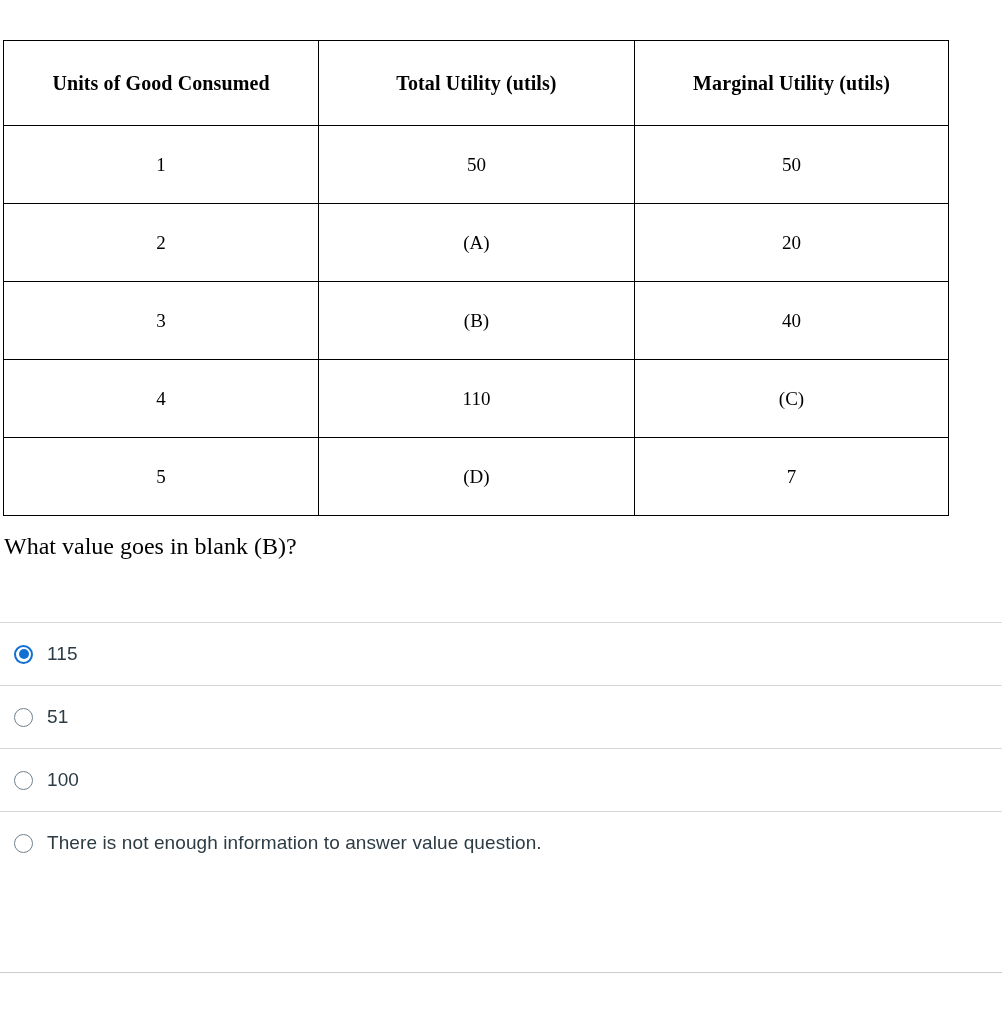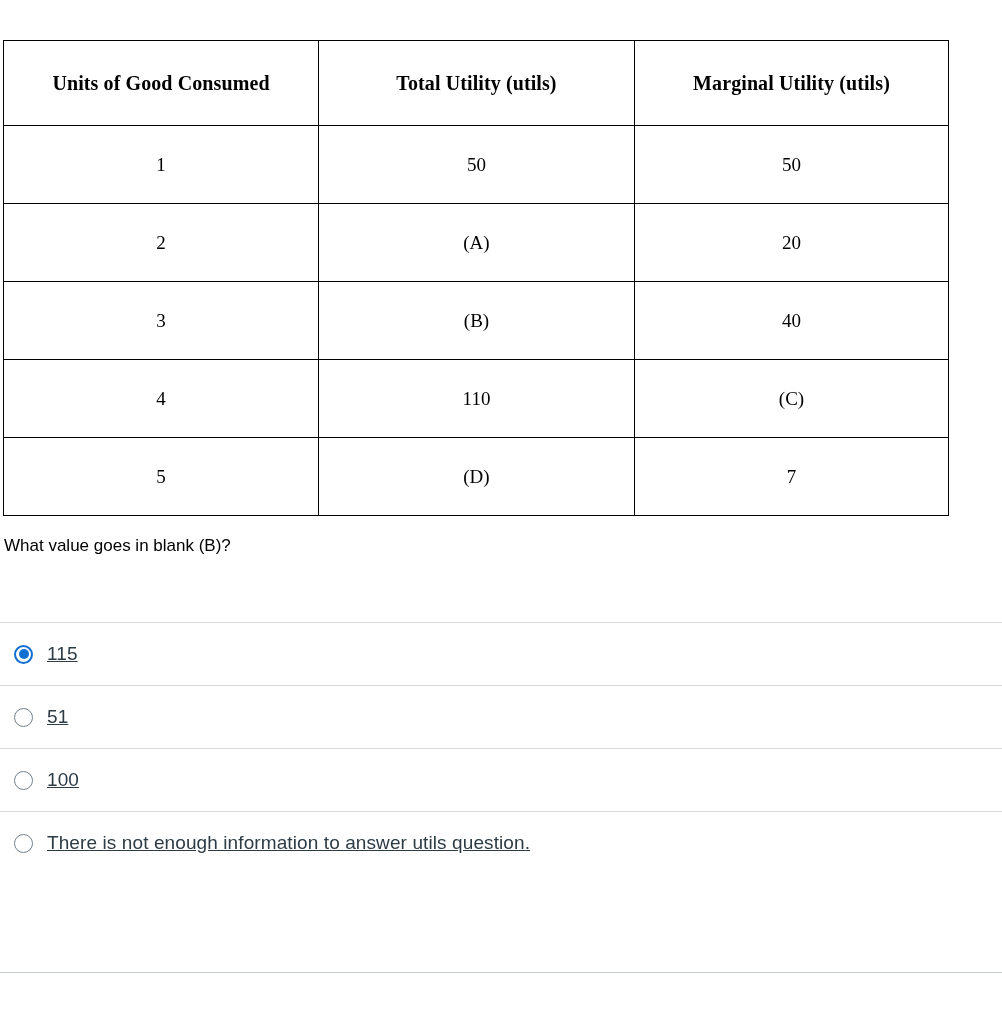--- a/index.html
+++ b/index.html
@@ -51,34 +51,33 @@
     height: 75px;
     font-size: 19px;
     font-weight: normal;
   }
 
   
   .question-text {
     position: absolute;
     left: 4px;
     top: 533px;
-    font-family: Liberation Sans, sans-serif;
-    font-size: 17px;
+    font-family: Liberation Serif, serif;
+    font-size: 24px;
     color: #000000;
     line-height: 26px;
     white-space: nowrap;
   }
 
   
   .answers {
     position: absolute;
     left: 0;
     top: 622px;
     width: 1002px;
-    text-decoration: underline;
   }
   .answer-row {
     position: relative;
     height: 63px;
     border-top: 1px solid #d8d8d8;
     display: flex;
     align-items: center;
     box-sizing: border-box;
     background: #ffffff;
   }
@@ -191,18 +190,18 @@
     <span class="answer-label">51</span>
   </div>
 
   <div class="answer-row">
     <span class="radio"></span>
     <span class="answer-label">100</span>
   </div>
 
   <div class="answer-row">
     <span class="radio"></span>
-    <span class="answer-label">There is not enough information to answer utils question.</span>
+    <span class="answer-label">There is not enough information to answer value question.</span>
   </div>
 
 </div>
 
 <div class="bottom-rule"></div>
 
 </body></html>

